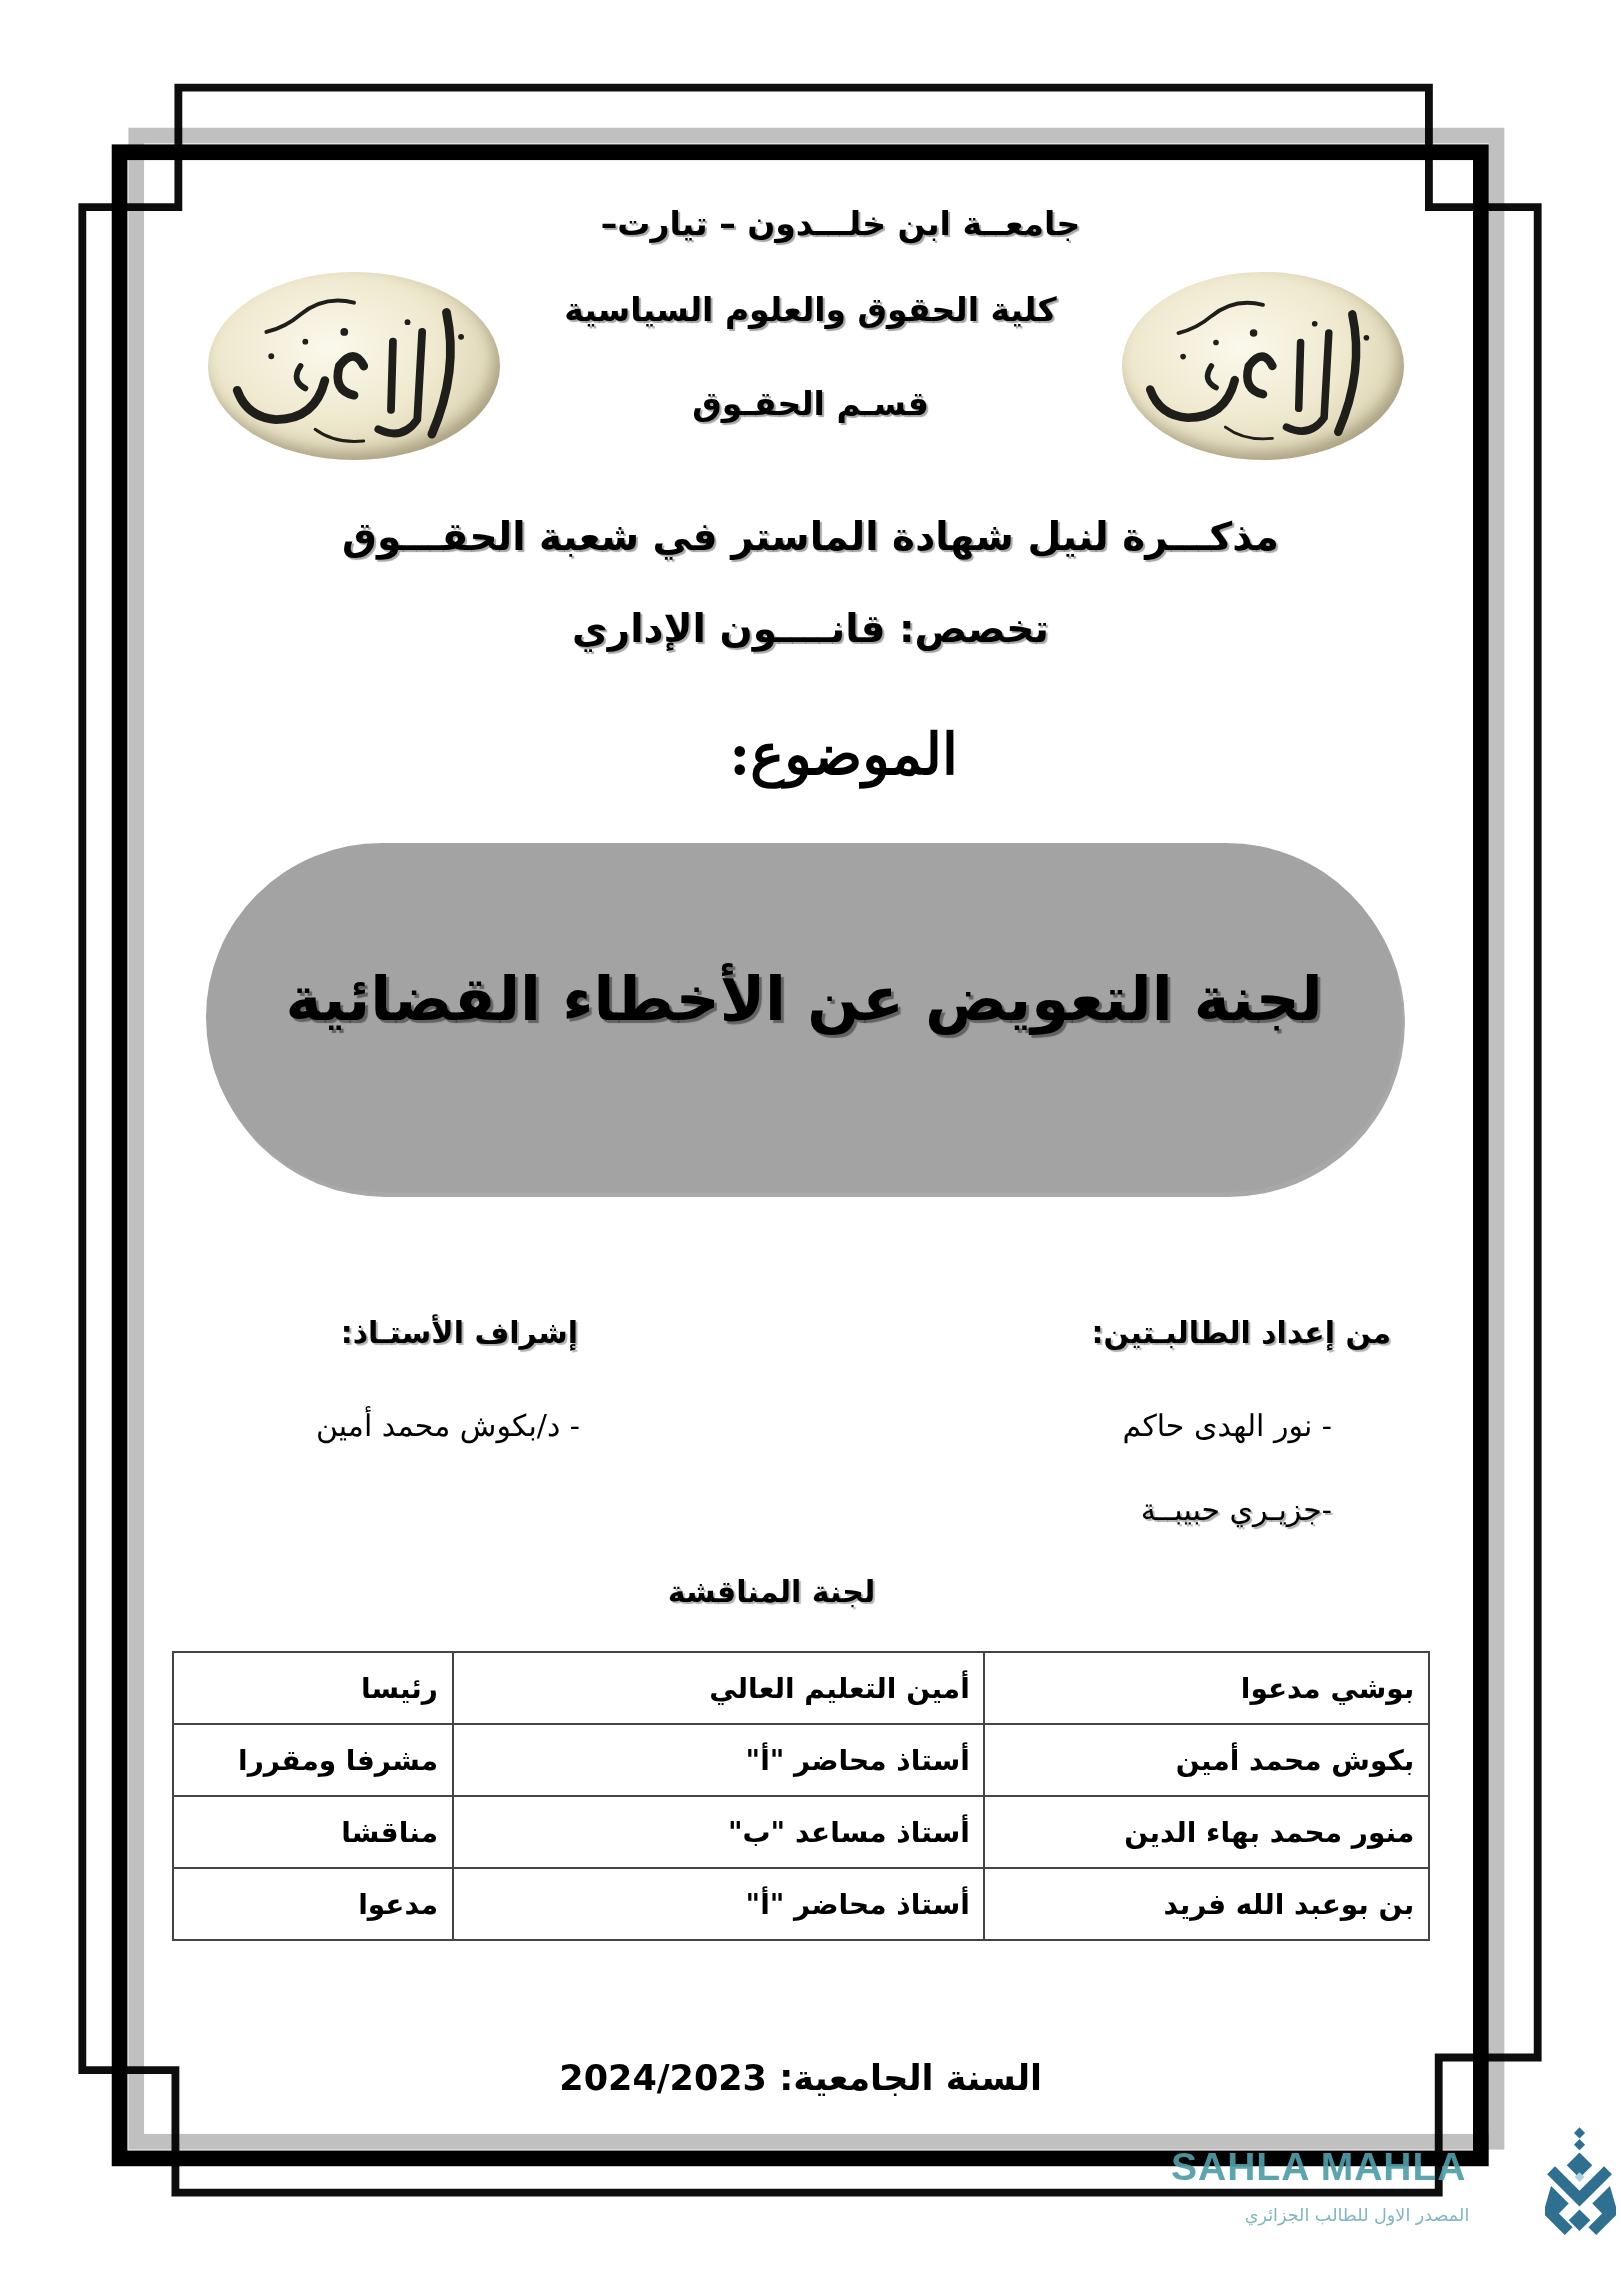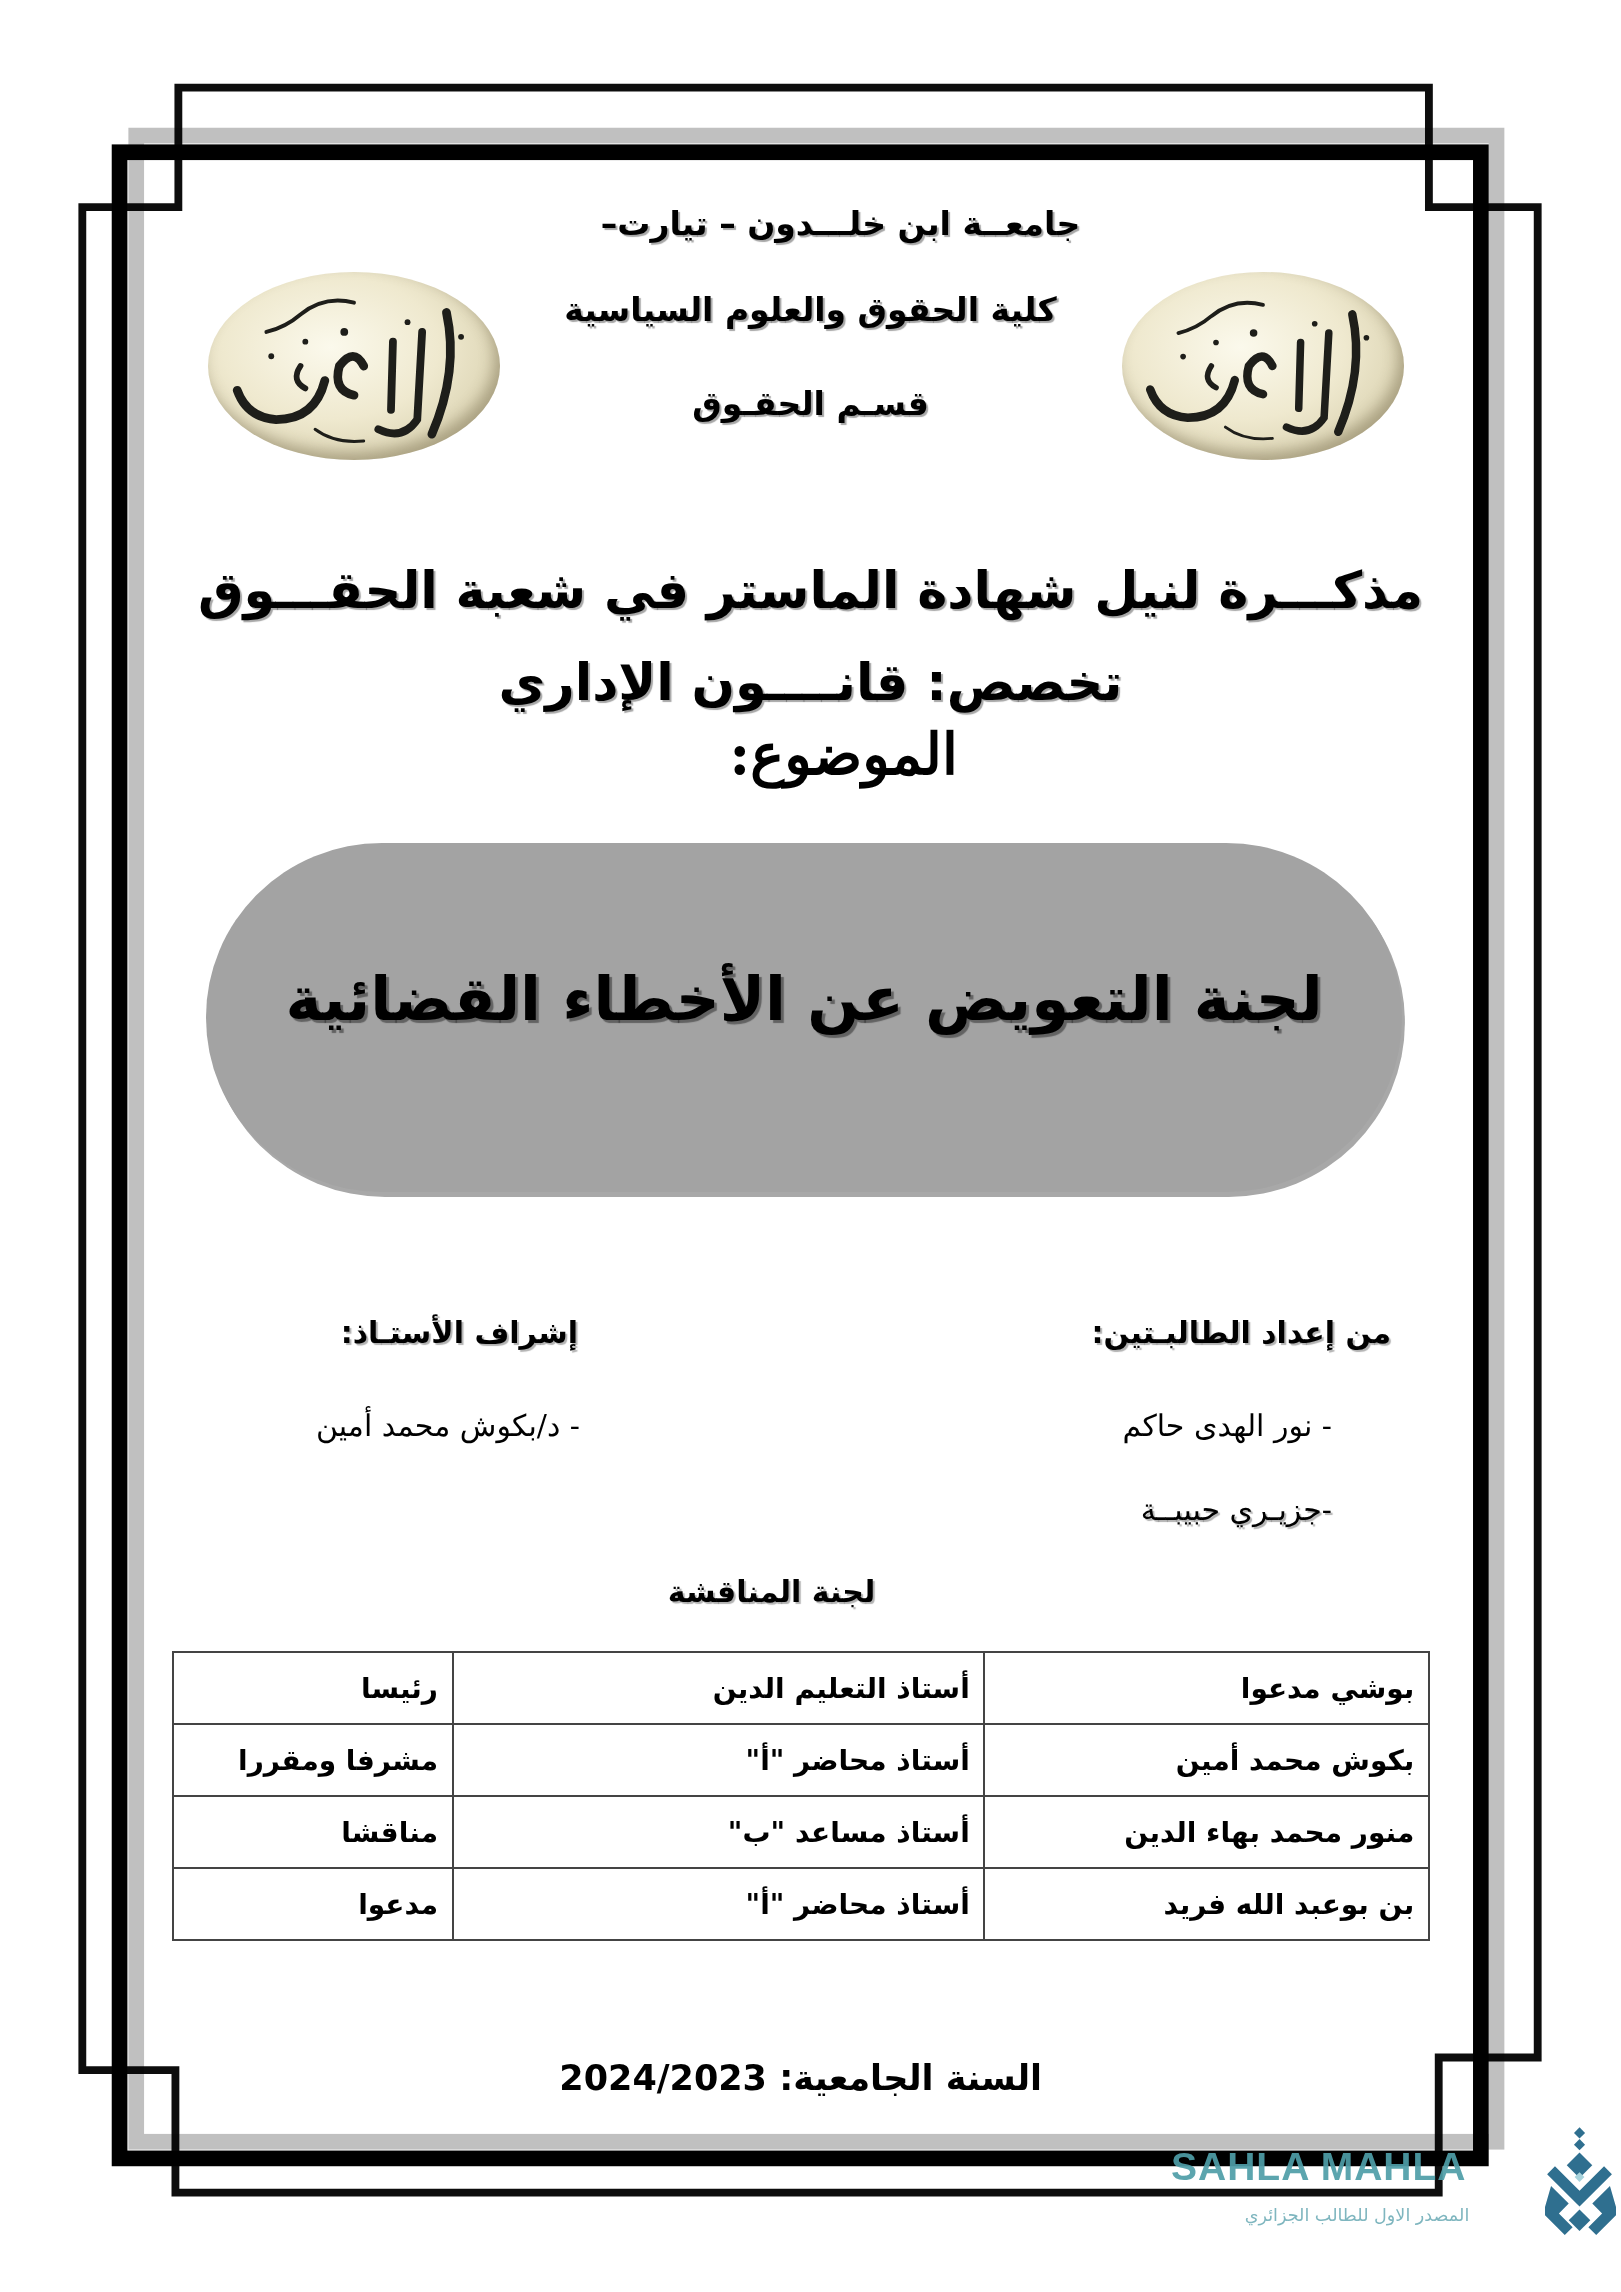--- a/index.html
+++ b/index.html
@@ -2,21 +2,21 @@
 <html lang="ar" dir="rtl"><head>
 <meta charset="utf-8">
 <style>
   html, body { margin: 0; padding: 0; background: #ffffff; }
   body { width: 1621px; height: 2293px; position: relative; overflow: hidden;
          font-family: "DejaVu Serif", "Liberation Serif", serif; color: #000; }
   .frame-svg { position: absolute; left: 0; top: 0; width: 1621px; height: 2293px; pointer-events: none; }
   .abs { position: absolute; }
   .center-line { position: absolute; left: 0; width: 1621px; text-align: center; direction: rtl; white-space: nowrap; }
   .hdr { font-family: "DejaVu Sans", sans-serif; font-weight: bold; font-size: 33px; text-shadow: 2px 2px 1px rgba(0,0,0,0.35); }
-  .big { font-family: "DejaVu Sans", sans-serif; font-weight: bold; font-size: 51px; text-shadow: 2px 2px 1px rgba(0,0,0,0.35); margin-top: 47px; }
+  .big { font-family: "DejaVu Sans", sans-serif; font-weight: bold; font-size: 39px; text-shadow: 2px 2px 1px rgba(0,0,0,0.35); }
   .subject-label { font-family: "DejaVu Serif", serif; font-size: 57px; font-weight: bold; }
   .logo { position: absolute; border-radius: 50%;
           background: radial-gradient(ellipse at 42% 40%, #fbf9ec 0%, #efe9cf 45%, #d8d0ae 80%, #a9a185 100%);
           box-shadow: inset -5.9px -7.8px 13.7px rgba(80,70,40,0.35);
           display: flex; align-items: center; justify-content: center; overflow: hidden; }
   .logo svg { width: 100%; height: 100%; }
   .title-pill { position: absolute; left: 206px; top: 843px; width: 1196px; height: 349px;
                 background: #a3a3a3; border-radius: 176px / 174px;
                 box-shadow: 2.9px 4.9px 0 #a8a8a8; display: flex; align-items: center; justify-content: center; }
   .title-text { font-family: "DejaVu Sans", sans-serif; font-weight: bold; font-size: 61px; direction: rtl;
@@ -112,21 +112,21 @@
 <div class="abs name-reg" style="right:289px; top:1408px;">- نور الهدى حاكم</div>
 <div class="abs name-reg" style="right:1041px; top:1408px;">-  د/بكوش محمد أمين</div>
 <div class="abs label-bold" style="right:289px; top:1492px; font-weight:normal; font-family:'DejaVu Serif', serif;">-جزيـري حبيبــة</div>
 
 <div class="center-line label-bold" style="top:1574px; left:-39px;">لجنة المناقشة</div>
 
 <table class="committee">
   <tbody>
     <tr>
       <td class="c-name">بوشي مدعوا</td>
-      <td class="c-rank">أستاذ التعليم الدين</td>
+      <td class="c-rank">أمين التعليم العالي</td>
       <td class="c-role">رئيسا</td>
     </tr>
     <tr>
       <td class="c-name">بكوش محمد أمين</td>
       <td class="c-rank">أستاذ محاضر "أ"</td>
       <td class="c-role">مشرفا ومقررا</td>
     </tr>
     <tr>
       <td class="c-name">منور محمد بهاء الدين</td>
       <td class="c-rank">أستاذ مساعد  "ب"</td>

